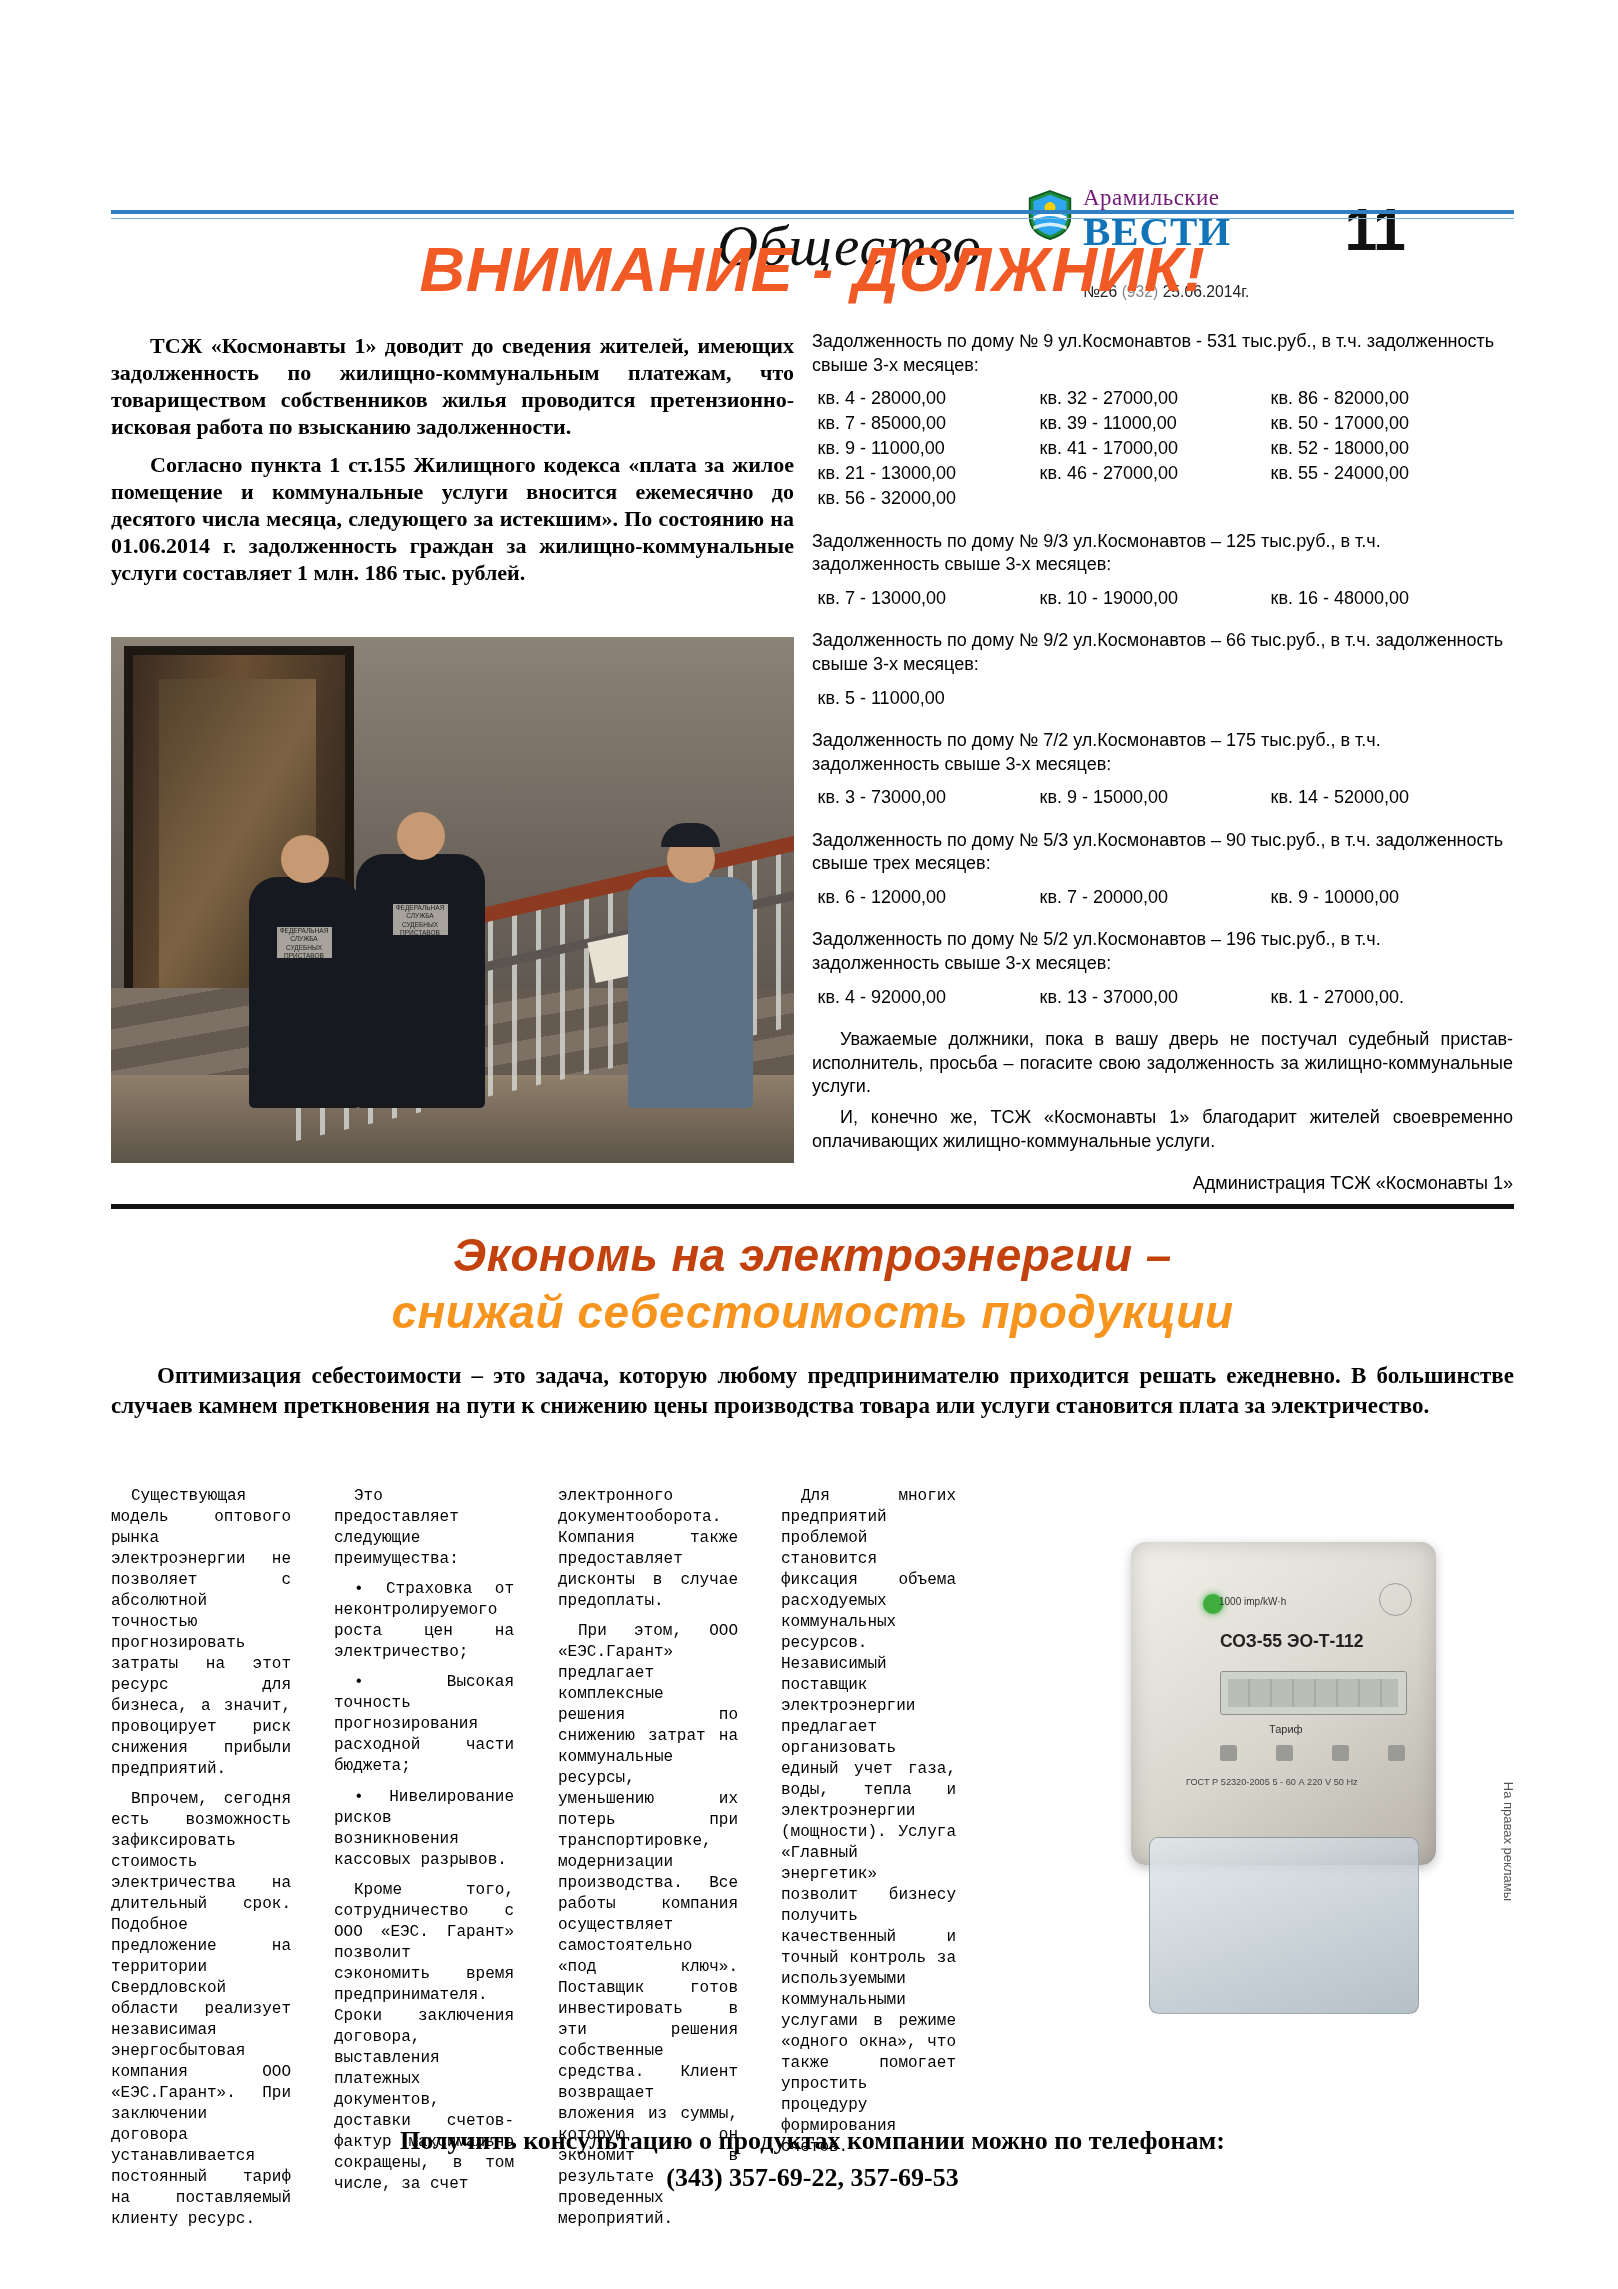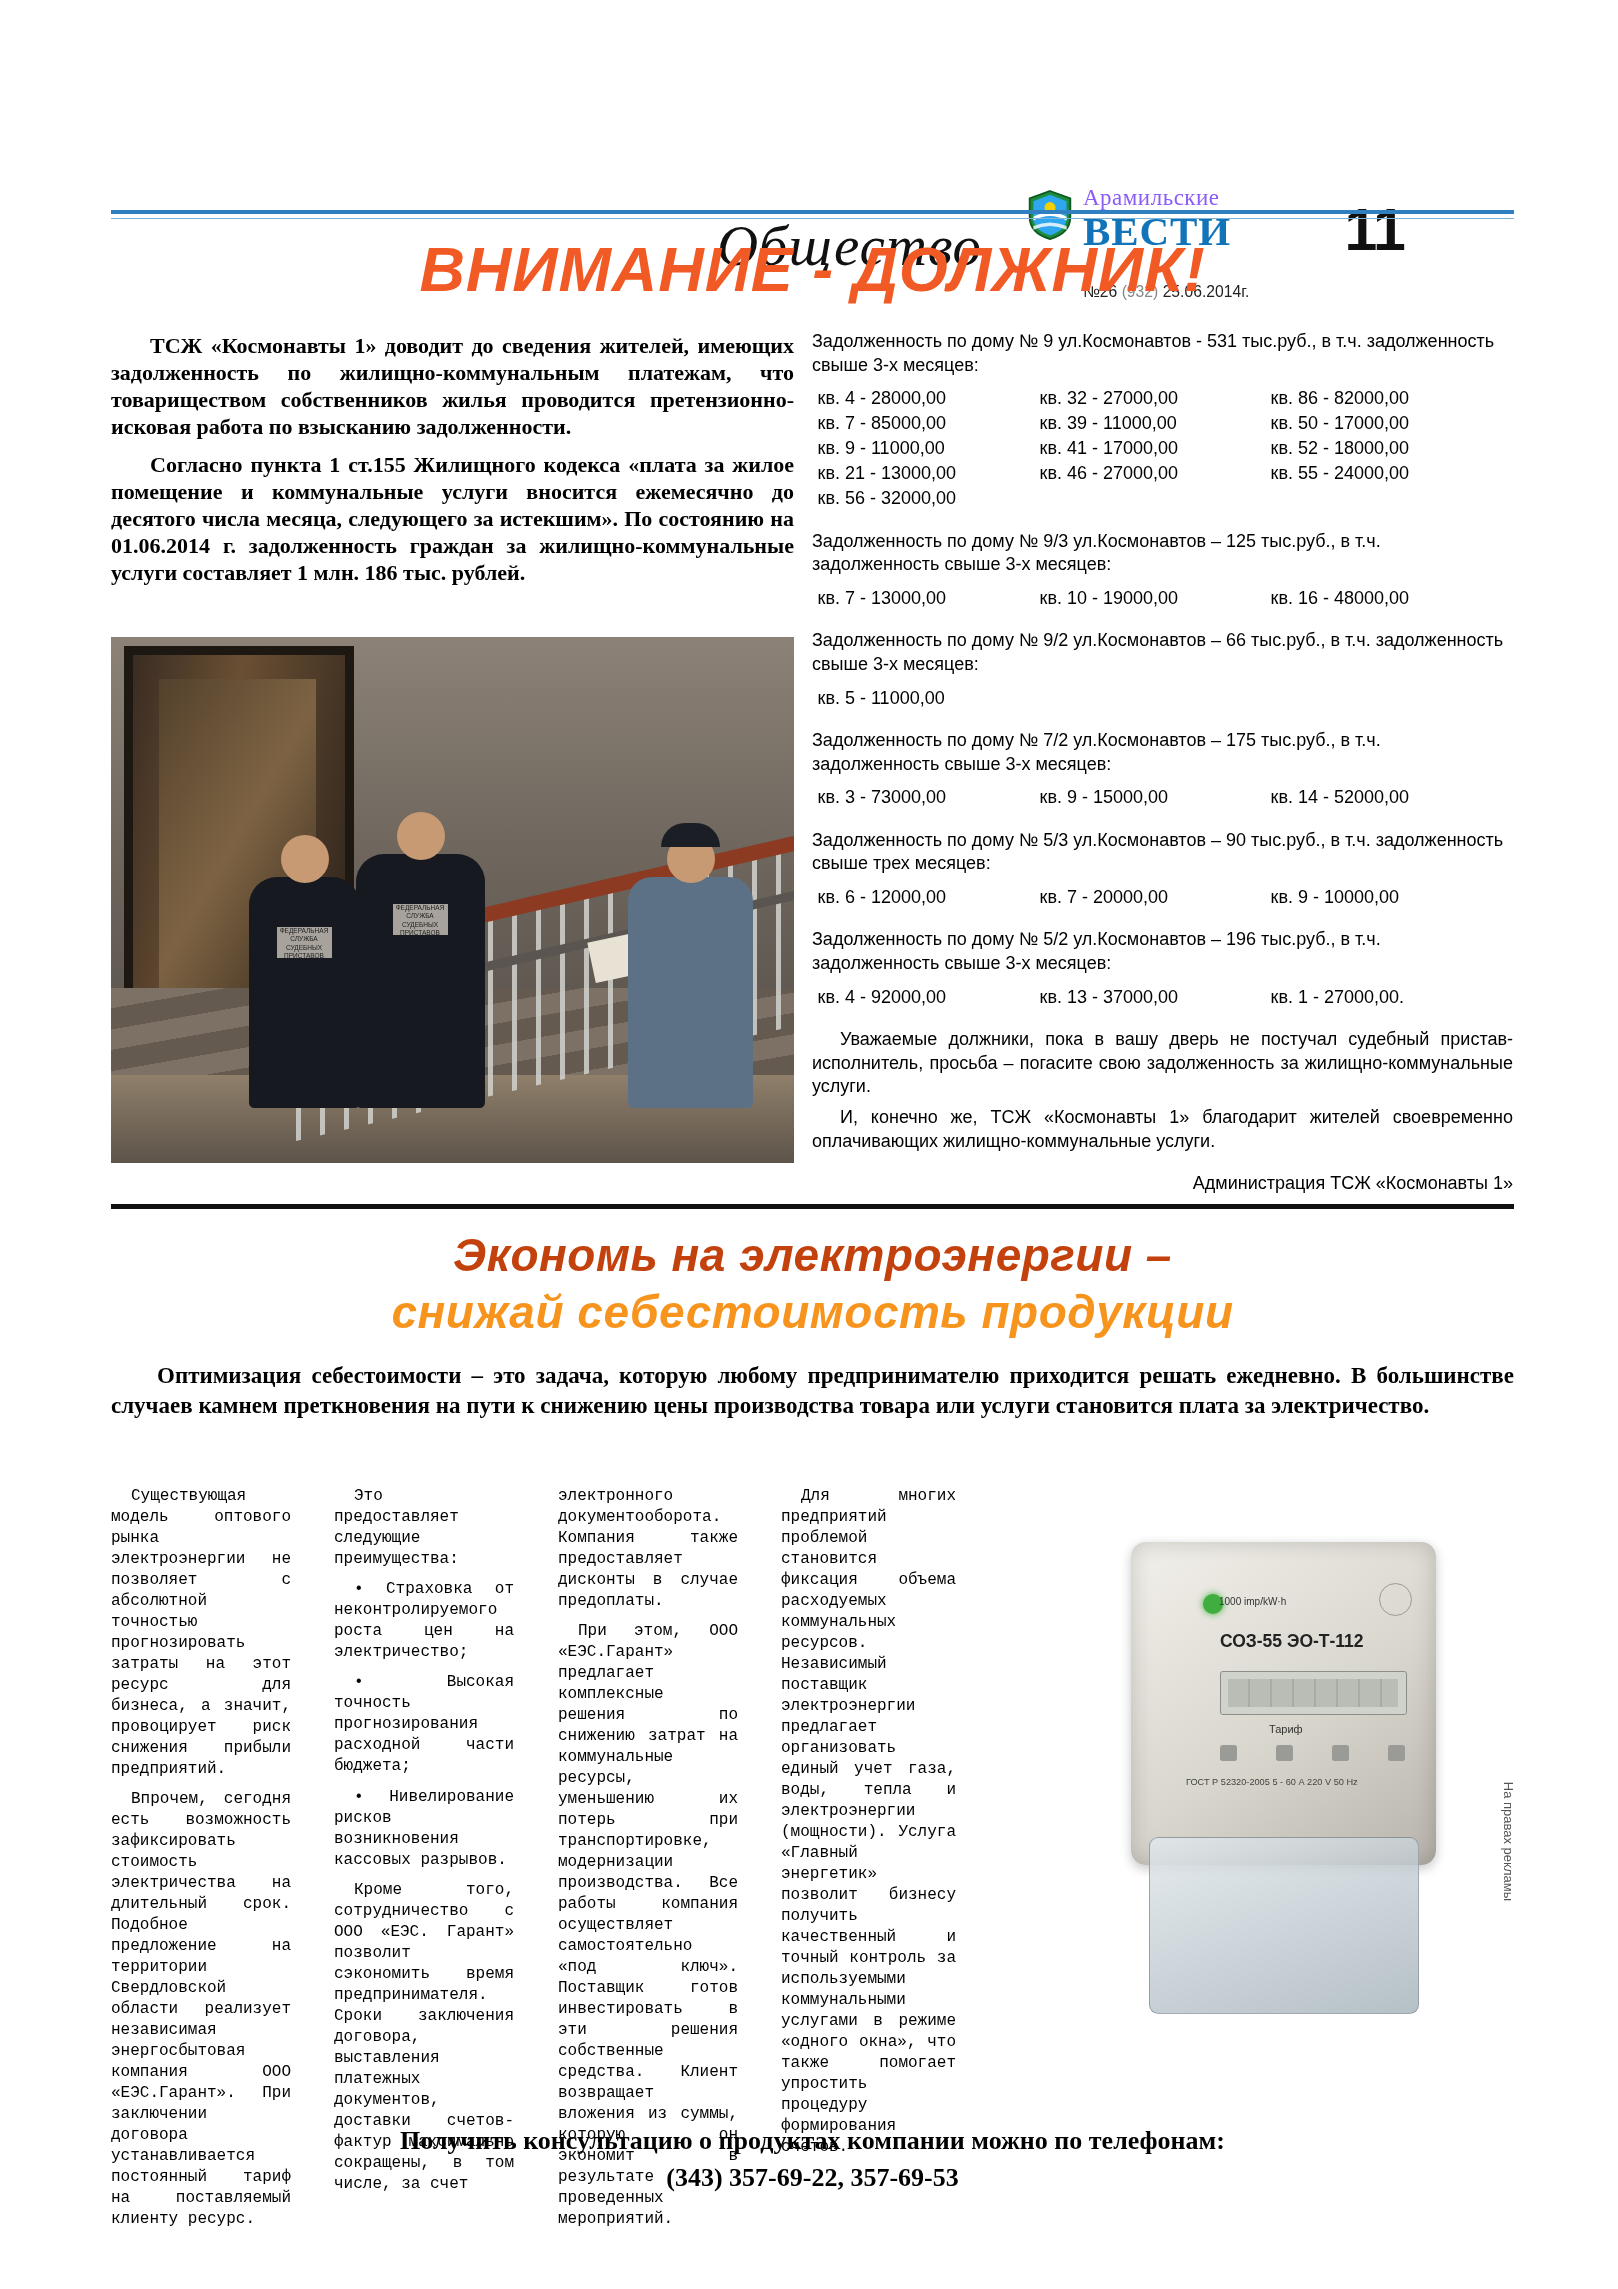--- a/index.html
+++ b/index.html
@@ -55,21 +55,21 @@
     top: 5.5px;
     width: 48px;
     height: 52px;
   }
   .logo-text-top {
     position: absolute;
     left: 66px;
     top: 1.8px;
     font-family: "Liberation Serif", serif;
     font-size: 23px;
-    color: #8b5cf6;
+    color: #701a75;
     letter-spacing: 0.5px;
   }
   .logo-text-main {
     position: absolute;
     left: 66px;
     top: 24px;
     font-family: "Liberation Serif", serif;
     font-weight: bold;
     font-size: 41px;
     color: #1274b8;

